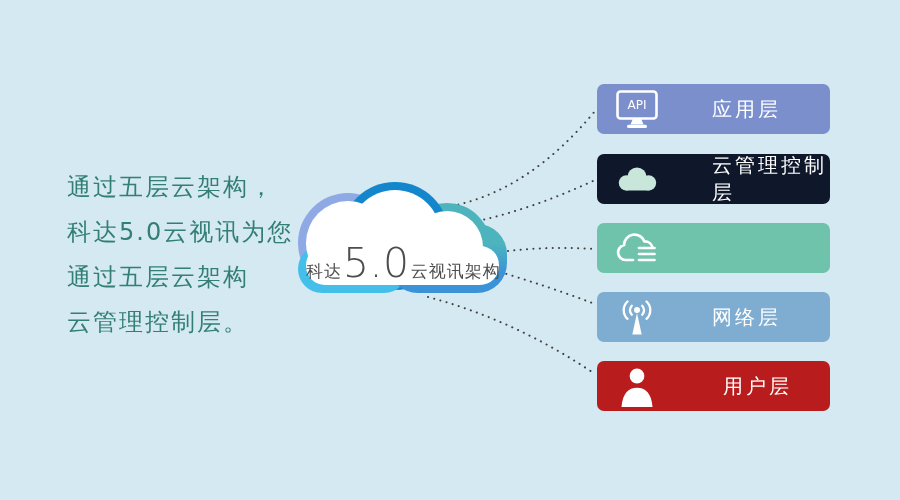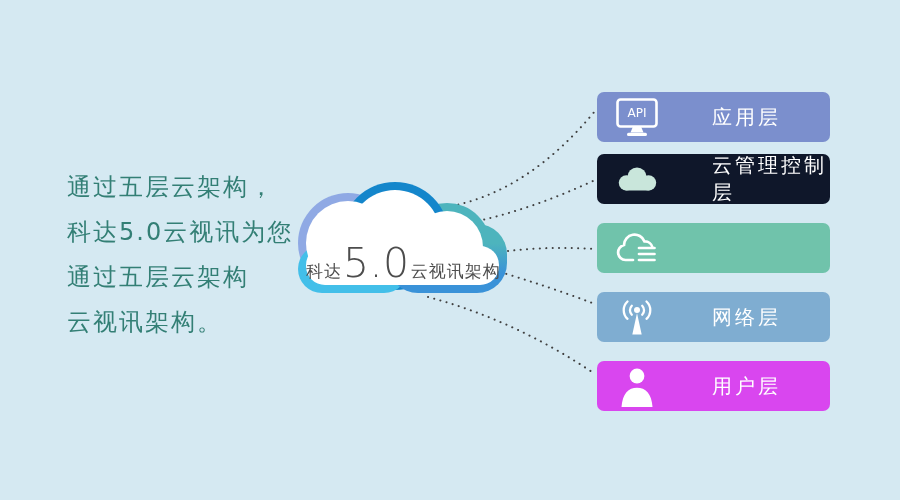--- a/index.html
+++ b/index.html
@@ -18,21 +18,21 @@
     position:absolute;left:306px;top:241px;width:193px;height:44px;
     line-height:44px;text-align:center;white-space:nowrap;
   }
   .cloud-label .t-sm{font-size:17px;letter-spacing:1px;}
   .cloud-label .t-lg{font-size:41px;font-weight:300;letter-spacing:0.5px;padding:0 1px;}
   
   .layer-box{
     position:absolute;left:597px;width:233px;height:50px;border-radius:7px;
     display:flex;align-items:center;color:#ffffff;
   }
-  .layer-box.b1{top:92px}
+  .layer-box.b1{top:84px}
   .layer-box.b2{top:154px}
   .layer-box.b3{top:223px}
   .layer-box.b4{top:292px}
   .layer-box.b5{top:361px}
   .layer-icon{
     width:48px;height:44px;margin-left:16px;flex:0 0 auto;
     display:flex;align-items:center;justify-content:center;
   }
   .layer-icon svg{display:block;}
   .layer-label{margin-left:51px;font-size:20px;letter-spacing:3px;}
@@ -71,21 +71,21 @@
         <circle cx="447" cy="247" r="36"></circle>
         <rect x="306" y="246" width="193" height="39" rx="19"></rect>
       </g>
     </g>
   </svg>
 
   <div class="intro" style="color: rgb(51, 127, 117);">
     <div>通过五层云架构，</div>
     <div>科达5.0云视讯为您</div>
     <div>通过五层云架构</div>
-    <div>云视讯架构。</div>
+    <div>云管理控制层。</div>
   </div>
 
   <div class="cloud-label" style="color: rgb(77, 77, 77);">
     <span class="t-sm">科达</span><span class="t-lg">5.0</span><span class="t-sm">云视讯架构</span>
   </div>
 
   <div class="layer-box b1" style="background: rgb(123, 143, 205);">
     <span class="layer-icon">
       <svg width="46" height="42" viewBox="0 0 46 42">
         <rect x="3.5" y="3.5" width="39" height="27" rx="3" fill="none" stroke="#ffffff" stroke-width="2.6"></rect>
@@ -133,21 +133,21 @@
           <path d="M13.5 4.5 A11.8 11.8 0 0 0 13.5 21.8"></path>
           <path d="M28.2 8.8 A6.4 6.4 0 0 1 28.2 17.8"></path>
           <path d="M32.5 4.5 A11.8 11.8 0 0 1 32.5 21.8"></path>
         </g>
         <path d="M23 16 L18.3 37.5 L27.7 37.5 Z" fill="#ffffff"></path>
       </svg>
     </span>
     <span class="layer-label">网络层</span>
   </div>
 
-  <div class="layer-box b5" style="background: #d946ef;">
+  <div class="layer-box b5" style="background: #b91c1c; gap: 11px;">
     <span class="layer-icon">
       <svg width="46" height="42" viewBox="0 0 46 42">
         <g fill="#ffffff">
           <circle cx="23" cy="11" r="7.4"></circle>
           <path d="M7.5 42 C8.5 28.5 14.5 22.8 23 22.8 C31.5 22.8 37.5 28.5 38.5 42 Z"></path>
         </g>
       </svg>
     </span>
     <span class="layer-label">用户层</span>
   </div>

